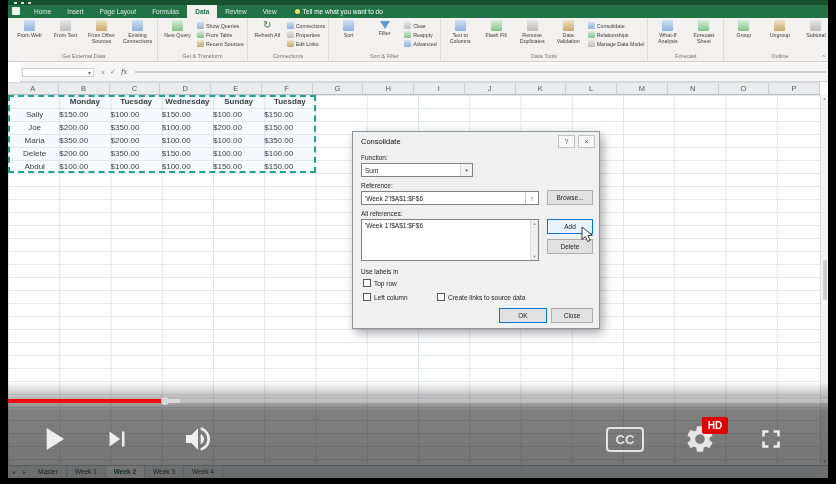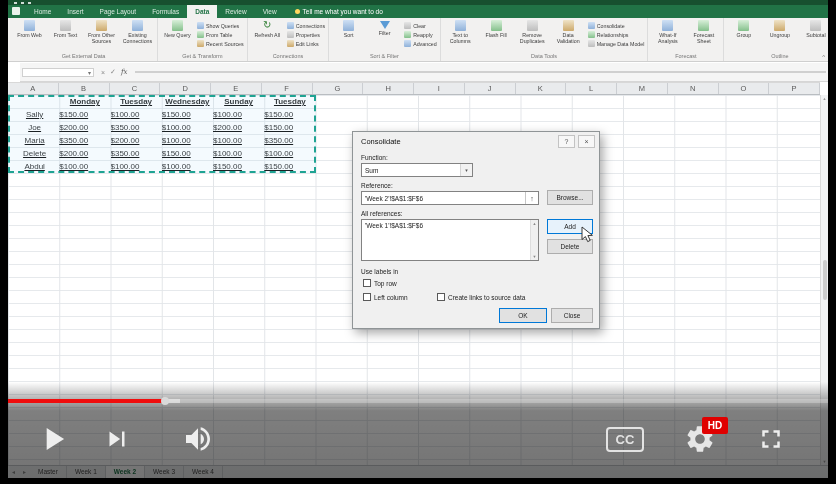--- a/index.html
+++ b/index.html
@@ -45,21 +45,21 @@
 
   
   .colhead{position:absolute;left:0;right:8px;top:82px;height:13px;display:flex;background:#e9ebed;border-bottom:1px solid #b9bdc1;border-top:1px solid #d8d8d8;}
   .colhead span{flex:1;text-align:center;font-size:7.5px;color:#5a5a5a;line-height:12px;border-right:1px solid #cbced2;}
   .grid{position:absolute;left:0;right:8px;top:95px;bottom:13px;background-color:#fff;
         background-image:linear-gradient(to right,#e2e5e8 1px,transparent 1px),linear-gradient(to bottom,#e6e9ec 1px,transparent 1px);
         background-size:51.25px 13px;}
   .vscroll{position:absolute;right:0;top:95px;bottom:13px;width:8px;background:#f2f3f4;border-left:1px solid #dadada;display:flex;flex-direction:column;justify-content:space-between;align-items:center;font-size:4px;color:#9a9a9a;padding:1px 0;}
   .vthumb{width:4px;height:40px;background:#cdcdcd;border-radius:2px;}
   .datatable{position:absolute;left:0;top:95px;width:308px;}
-  .xrow{display:flex;height:13px;text-decoration:underline;}
+  .xrow{display:flex;height:13px;}
   .xc{width:51.25px;font-size:8px;line-height:13px;color:#1f1f1f;overflow:hidden;white-space:nowrap;text-align:center;}
   .nm{padding-left:2px;}
   .val{text-align:left;padding-right:3px;}
   .day{font-weight:bold;text-align:center;}
   .sel{position:absolute;left:0;top:95px;width:308px;height:78px;border:2px dashed #1fa393;background:rgba(180,220,245,0.15);pointer-events:none;}
 
   
   .sheetbar{position:absolute;left:0;right:0;bottom:0;height:13px;background:#eef0f1;border-top:1px solid #c4c7ca;display:flex;align-items:stretch;font-size:6.5px;color:#474747;}
   .snav{width:11px;display:flex;align-items:center;justify-content:center;color:#8a8a8a;font-size:5px;}
   .stab{padding:0 8px;line-height:12px;border-right:1px solid #cfd2d5;white-space:nowrap;}

